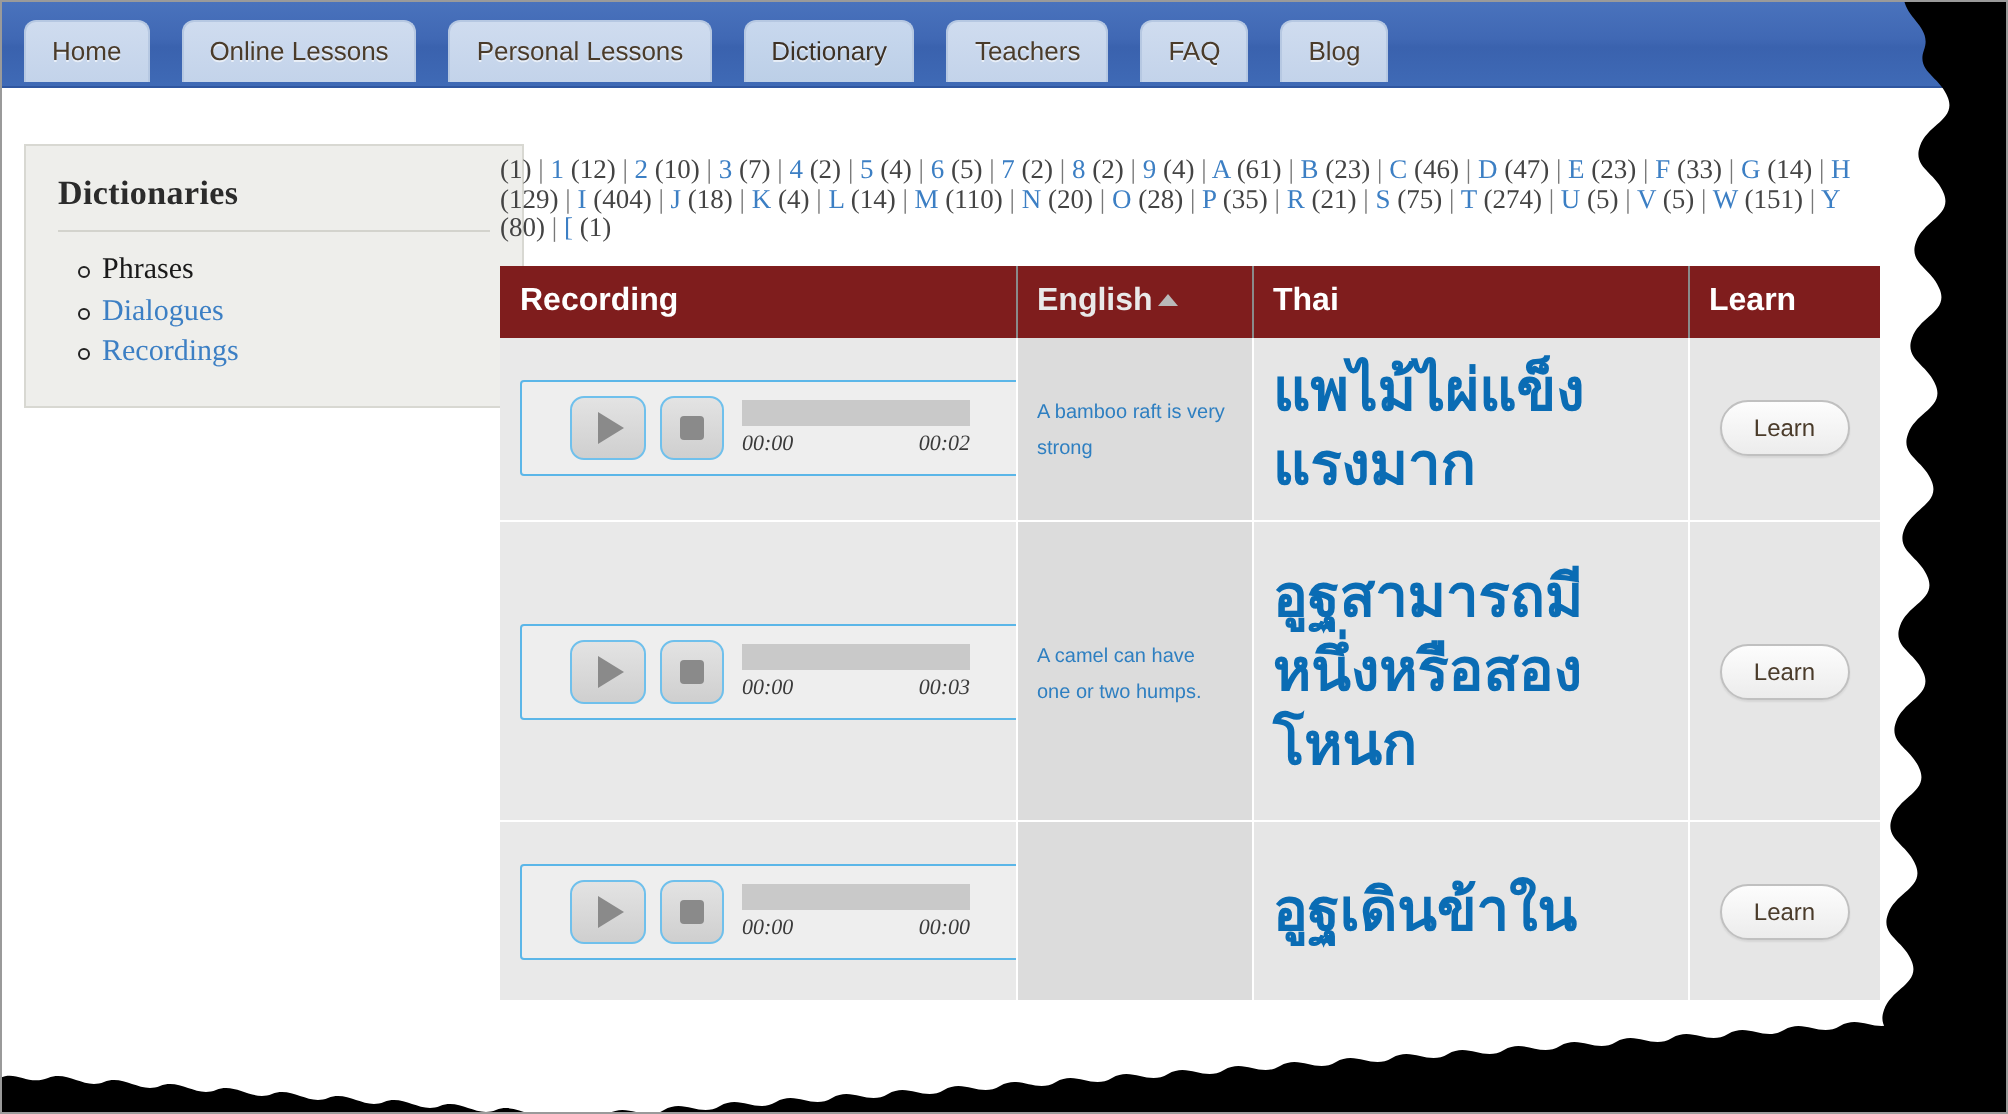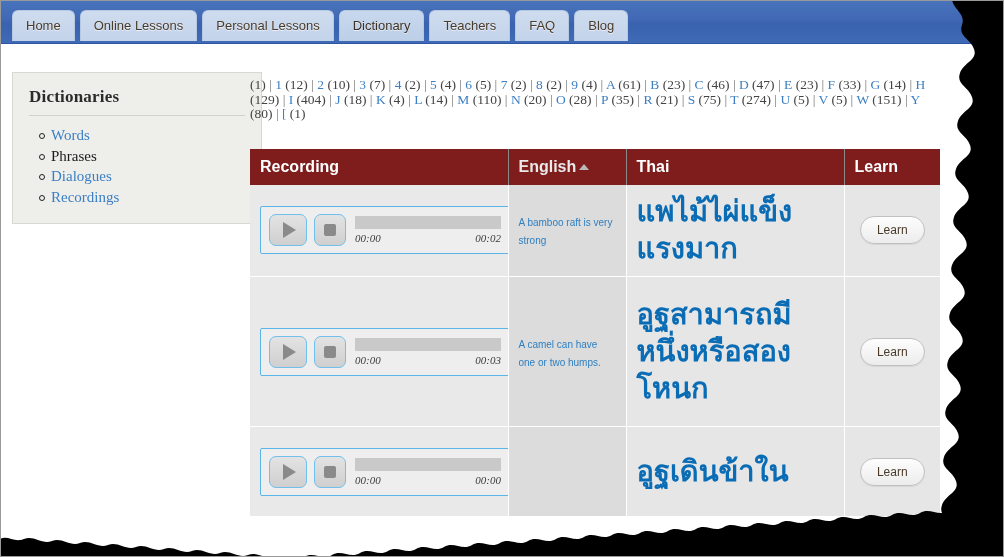--- a/index.html
+++ b/index.html
@@ -19,21 +19,21 @@
 
   
   .navbar {
     position: absolute; left: 0; top: 0;
     width: 1004px; height: 44px;
     background: linear-gradient(to bottom, #4a73bd 0%, #4068b4 45%, #3a62ae 55%, #3f6ab6 100%);
     border-bottom: 1px solid #2f56a0;
   }
   .tabs {
     position: absolute; left: 12px; top: 10px;
-    display: flex; align-items: flex-end; gap: 5px;
+    display: flex; align-items: flex-end; gap: 16px;
   }
   .tab {
     background: linear-gradient(to bottom, #cfdcef 0%, #c3d3ea 100%);
     border: 1px solid #b6c8e2;
     border-bottom: none;
     border-radius: 6px 6px 0 0;
     padding: 7px 13px 7px 13px;
     font-size: 13px;
     color: #4a3b2a;
     line-height: 16px;
@@ -104,21 +104,21 @@
     color: #111111;
     letter-spacing: .1px;
     white-space: nowrap;
   }
   .alpha-index {
     font-family: "Liberation Serif", serif;
     font-size: 13.5px;
     line-height: 14.5px;
     color: #555;
     width: 690px;
-    margin-bottom: 27px;
+    margin-bottom: 11px;
   }
   .alpha-index .a-link { color: #3c7fc4; cursor: pointer; }
   .alpha-index .a-count { color: #444; }
   .alpha-index .sep { color: #777; }
 
   
   table.dict {
     border-collapse: collapse;
     width: 690px;
     table-layout: fixed;
@@ -169,21 +169,21 @@
     font-family: "DejaVu Sans", sans-serif;
     font-weight: bold;
   }
 
   
   .player {
     width: 250px;
     border: 1px solid #5bb6e8;
     background: #eeeeee;
     border-radius: 2px;
-    padding: 7px 8px;
+    padding: 7px 24px;
     display: flex;
     align-items: center;
     gap: 7px;
     margin: 0 auto;
   }
   .pbtn {
     width: 38px; height: 32px;
     border: 1px solid #6fc0ec;
     border-radius: 7px;
     background: linear-gradient(to bottom, #e3e3e3 0%, #cfcfcf 100%);
@@ -252,21 +252,20 @@
       <div class="tab">Teachers</div>
       <div class="tab">FAQ</div>
       <div class="tab">Blog</div>
     </div>
   </div>
 
   <div class="sidebar">
     <h3>Dictionaries</h3>
     <hr>
     <ul>
-      <li>Words</li>
       <li class="current">Phrases</li>
       <li>Dialogues</li>
       <li>Recordings</li>
     </ul>
   </div>
 
   <div class="main">
 
 
     <div class="alpha-index" id="alpha-index"><span class="a-count">(1)</span><span class="sep"> | </span><span class="a-link">1</span> <span class="a-count">(12)</span><span class="sep"> | </span><span class="a-link">2</span> <span class="a-count">(10)</span><span class="sep"> | </span><span class="a-link">3</span> <span class="a-count">(7)</span><span class="sep"> | </span><span class="a-link">4</span> <span class="a-count">(2)</span><span class="sep"> | </span><span class="a-link">5</span> <span class="a-count">(4)</span><span class="sep"> | </span><span class="a-link">6</span> <span class="a-count">(5)</span><span class="sep"> | </span><span class="a-link">7</span> <span class="a-count">(2)</span><span class="sep"> | </span><span class="a-link">8</span> <span class="a-count">(2)</span><span class="sep"> | </span><span class="a-link">9</span> <span class="a-count">(4)</span><span class="sep"> | </span><span class="a-link">A</span> <span class="a-count">(61)</span><span class="sep"> | </span><span class="a-link">B</span> <span class="a-count">(23)</span><span class="sep"> | </span><span class="a-link">C</span> <span class="a-count">(46)</span><span class="sep"> | </span><span class="a-link">D</span> <span class="a-count">(47)</span><span class="sep"> | </span><span class="a-link">E</span> <span class="a-count">(23)</span><span class="sep"> | </span><span class="a-link">F</span> <span class="a-count">(33)</span><span class="sep"> | </span><span class="a-link">G</span> <span class="a-count">(14)</span><span class="sep"> | </span><span class="a-link">H</span> <span class="a-count">(129)</span><span class="sep"> | </span><span class="a-link">I</span> <span class="a-count">(404)</span><span class="sep"> | </span><span class="a-link">J</span> <span class="a-count">(18)</span><span class="sep"> | </span><span class="a-link">K</span> <span class="a-count">(4)</span><span class="sep"> | </span><span class="a-link">L</span> <span class="a-count">(14)</span><span class="sep"> | </span><span class="a-link">M</span> <span class="a-count">(110)</span><span class="sep"> | </span><span class="a-link">N</span> <span class="a-count">(20)</span><span class="sep"> | </span><span class="a-link">O</span> <span class="a-count">(28)</span><span class="sep"> | </span><span class="a-link">P</span> <span class="a-count">(35)</span><span class="sep"> | </span><span class="a-link">R</span> <span class="a-count">(21)</span><span class="sep"> | </span><span class="a-link">S</span> <span class="a-count">(75)</span><span class="sep"> | </span><span class="a-link">T</span> <span class="a-count">(274)</span><span class="sep"> | </span><span class="a-link">U</span> <span class="a-count">(5)</span><span class="sep"> | </span><span class="a-link">V</span> <span class="a-count">(5)</span><span class="sep"> | </span><span class="a-link">W</span> <span class="a-count">(151)</span><span class="sep"> | </span><span class="a-link">Y</span> <span class="a-count">(80)</span><span class="sep"> | </span><span class="a-link">[</span> <span class="a-count">(1)</span></div>

